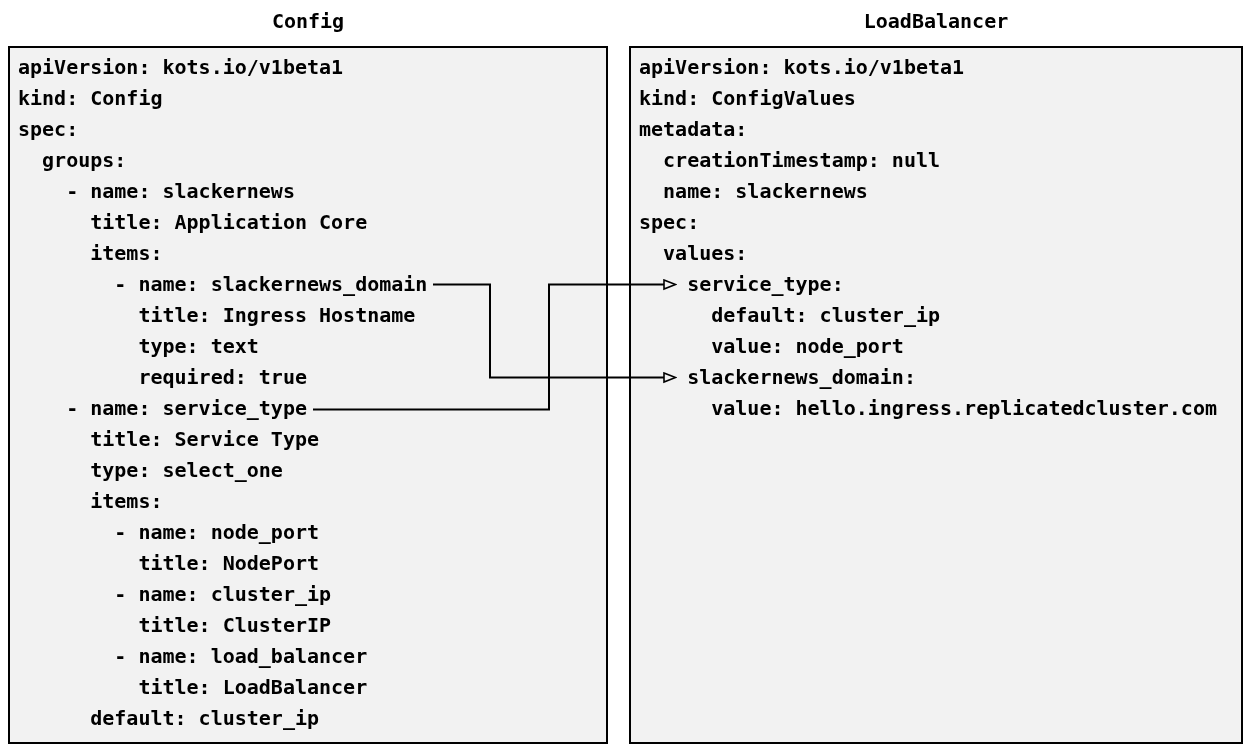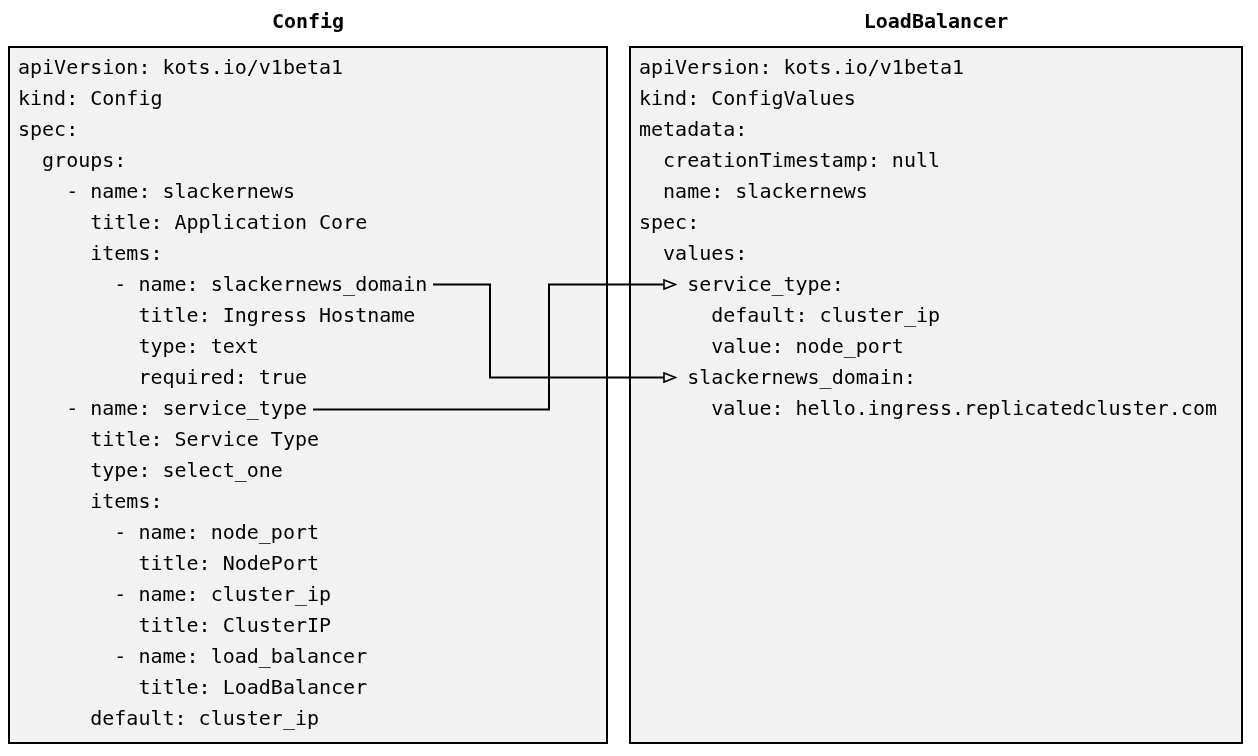--- a/index.html
+++ b/index.html
@@ -43,21 +43,21 @@
     height: 698px;
     background: var(--panel-fill);
     border: 2px solid var(--panel-border);
   }
   .panel.left  { left: 8px;   width: 600px; }
   .panel.right { left: 629px; width: 614px; }
   pre.yaml {
     margin: 0;
     padding: 4px 0 0 8px;
     font-family: "DejaVu Sans Mono", "Liberation Mono", monospace;
-    font-weight: normal;
+    font-weight: bold;
     font-size: 20px;
     line-height: 31px;
     color: var(--text);
     white-space: pre;
   }
   svg.arrows {
     position: absolute;
     left: 0;
     top: 0;
     width: 1258px;

